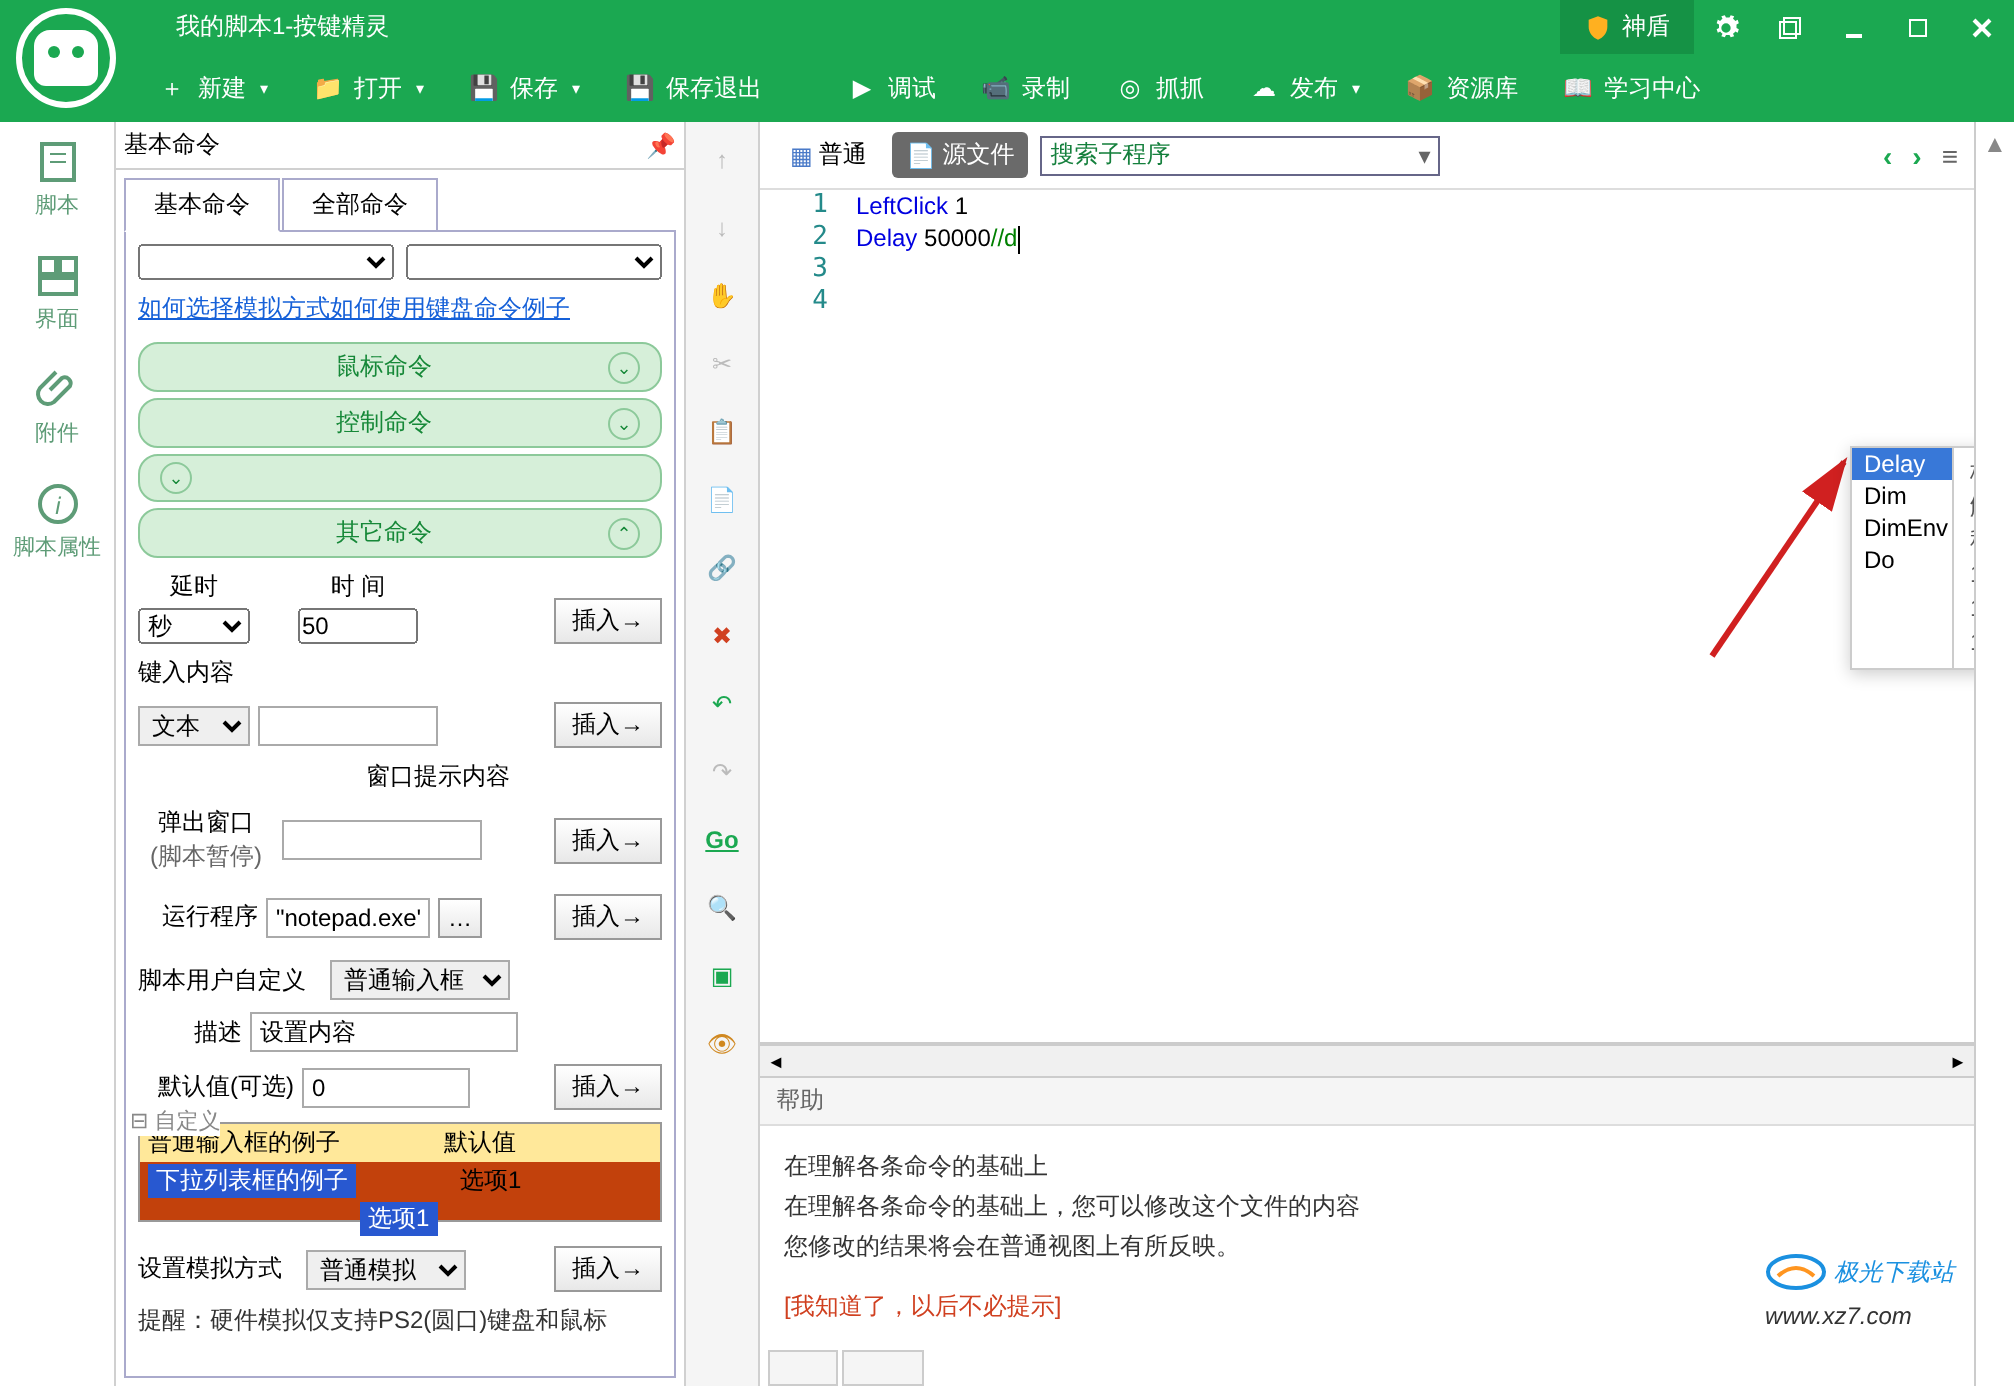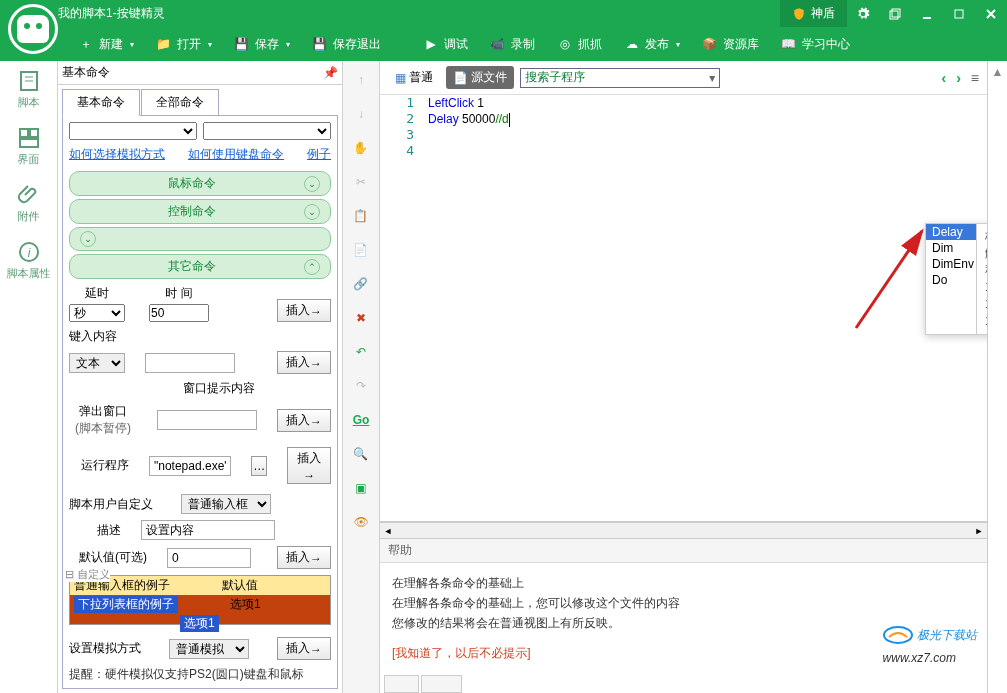--- a/index.html
+++ b/index.html
@@ -1,18 +1,18 @@
 <!DOCTYPE html>
 <html><head>
 <meta charset="utf-8">
 <style>
 * { box-sizing: border-box; margin: 0; padding: 0; font-family: "Microsoft YaHei", sans-serif; font-size: 12px; }
 body { background: #fff; width: 1007px; height: 693px; overflow: hidden; position: relative; }
 
-.titlebar { background: #1ba851; height: 27px; display: flex; align-items: center; color: #fff; padding-left: 58px; position: relative; }
+.titlebar { background: #1ba851; height: 27px; display: flex; align-items: center; color: #fff; padding-left: 88px; position: relative; }
 .titlebar .title { font-size: 12px; color: #fff; }
 .titlebar-right { position: absolute; right: 0; display: flex; align-items: center; height: 27px; }
 .shendun { background: #159245; padding: 0 12px; height: 27px; display: flex; align-items: center; gap: 5px; color: #fff; }
 .shield-svg { width: 14px; height: 14px; }
 .win-btn { width: 32px; height: 27px; display: flex; align-items: center; justify-content: center; color: #fff; cursor: pointer; }
 
 .topmenu { background: #1ba851; height: 34px; display: flex; align-items: center; padding-left: 68px; gap: 2px; }
 .topmenu-item { display: flex; align-items: center; gap: 5px; color: #fff; padding: 4px 10px; cursor: pointer; }
 .topmenu-item .caret { font-size: 8px; margin-left: 2px; }
 .tm-icon { width: 16px; height: 16px; display: flex; align-items: center; justify-content: center; }
@@ -33,29 +33,29 @@
 .cmd-panel { width: 285px; border-right: 1px solid #d0d0d0; display: flex; flex-direction: column; }
 .cmd-header { display: flex; align-items: center; padding: 3px 4px; border-bottom: 1px solid #d0d0d0; }
 .cmd-header-title { font-weight: normal; }
 .pin-icon { margin-left: auto; }
 
 .cmd-tabs { display: flex; padding: 4px 4px 0 4px; gap: 1px; }
 .cmd-tab { padding: 4px 14px; border: 1px solid #aac; background: #fff; cursor: pointer; border-bottom: none; }
 .cmd-tab.active { background: #fff; border-bottom: 1px solid #fff; z-index: 1; position: relative; }
 .cmd-tabpanel { border: 1px solid #aac; margin: -1px 4px 4px 4px; padding: 6px; overflow-y: auto; flex: 1; }
 
-.links-row { margin: 4px 0 8px 0; display: flex; gap: 14px; justify-content: space-between; }
+.links-row { margin: 4px 0 8px 0; display: flex; gap: 0; }
 .links-row a { color: #1560d8; text-decoration: underline; cursor: pointer; }
 
 .accordion { display: flex; flex-direction: column; gap: 3px; margin-bottom: 6px; }
 .acc-item { background: #d6efd9; border: 1px solid #8cc99a; border-radius: 10px; padding: 3px 10px; display: flex; align-items: center; cursor: pointer; color: #168838; }
 .acc-item .acc-label { flex: 1; text-align: center; }
 .acc-toggle { width: 16px; height: 16px; border: 1px solid #8cc99a; border-radius: 50%; display: flex; align-items: center; justify-content: center; font-size: 9px; }
 
-.form-row { display: flex; align-items: center; gap: 20px; margin: 6px 0; }
+.form-row { display: flex; align-items: center; gap: 4px; margin: 6px 0; }
 .form-row label { min-width: 52px; text-align: right; }
 .form-row input[type=text] { border: 1px solid #aaa; padding: 2px 4px; height: 20px; }
 .form-row select { border: 1px solid #aaa; padding: 1px 2px; height: 20px; }
 .insert-btn { background: linear-gradient(#fff,#e8e8e8); border: 1px solid #999; padding: 2px 8px; cursor: pointer; margin-left: auto; }
 
 .two-col { display: flex; gap: 24px; }
 .col-group label { display: block; text-align: center; margin-bottom: 2px; }
 
 .custom-box { border: 1px solid #999; background: #c2410c; height: 50px; margin-top: 3px; position: relative; font-size: 11px; }
 .custom-box .box-header { position: absolute; top: -9px; left: -5px; background: #fff; font-size: 11px; color: #888; }

